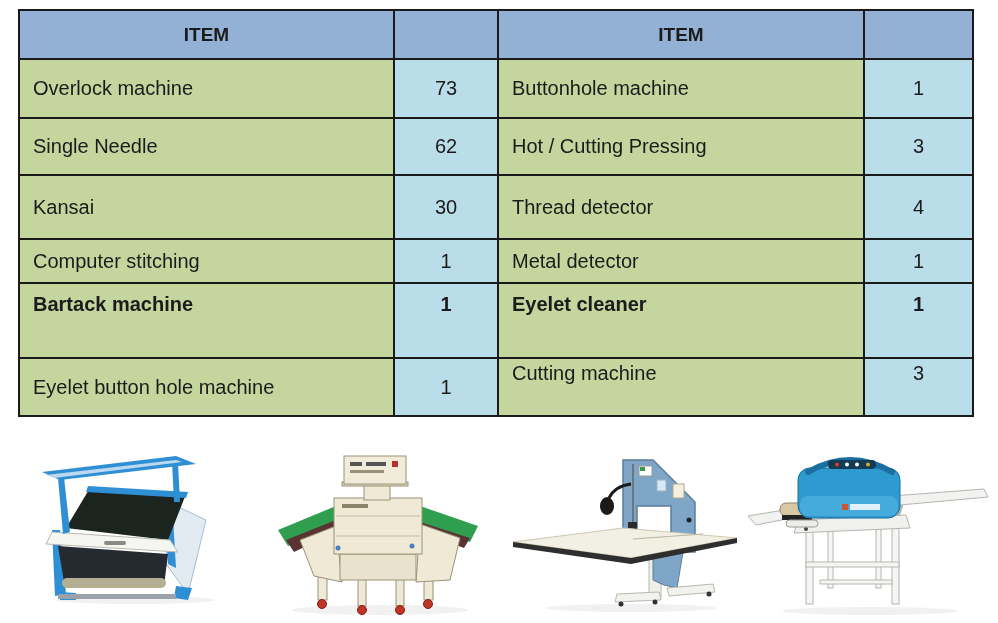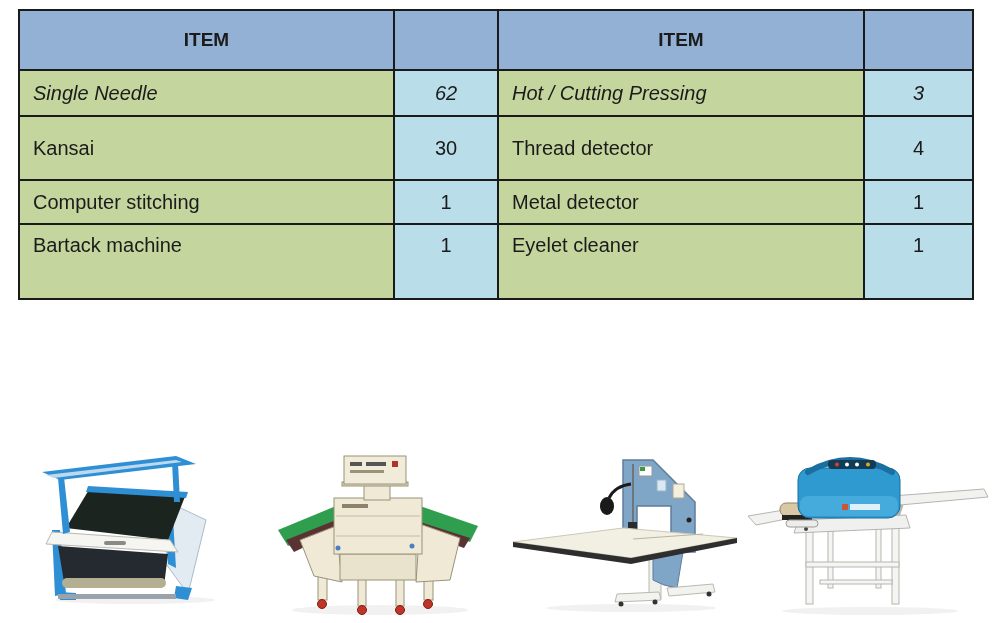--- a/index.html
+++ b/index.html
@@ -44,28 +44,28 @@
     text-align: left;
     padding-left: 13px;
     vertical-align: middle;
   }
   td.qty {
     background: #b9dde9;
     font-size: 20px;
     text-align: center;
     vertical-align: middle;
   }
-  tr.hrow   { height: 60px; }
+  tr.hrow   { height: 49px; }
   tr.r1 { height: 59px; }
-  tr.r2 { height: 46px; font-style: italic; }
+  tr.r2 { height: 57px; }
   tr.r3 { height: 64px; }
   tr.r4 { height: 44px; }
   tr.r5 { height: 75px; }
   tr.r6 { height: 58px; }
-  .vtop  { vertical-align: top !important; padding-top: 9px; }
+  .vtop  { vertical-align: top !important; padding-top: 9px; font-weight: bold; }
   .vtop2 { vertical-align: top !important; padding-top: 3px; }
   
   .photo { position: absolute; }
   .photo svg { display: block; width: 100%; height: 100%; }
   .photo1 { left: 30px;  top: 448px; width: 225px; height: 158px; }
   .photo2 { left: 262px; top: 442px; width: 235px; height: 175px; }
   .photo3 { left: 503px; top: 446px; width: 245px; height: 170px; }
   .photo4 { left: 742px; top: 448px; width: 250px; height: 170px; }
 </style>
 </head>
@@ -80,20 +80,26 @@
         <col class="c-item-r">
         <col class="c-qty-r">
     </colgroup>
     <tbody>
         <tr class="hrow">
       <th class="hdr">ITEM</th>
       <th class="hdr"></th>
       <th class="hdr">ITEM</th>
       <th class="hdr"></th>
     </tr>
+    <tr class="r1">
+      <td class="item">Overlock machine</td>
+      <td class="qty">73</td>
+      <td class="item">Buttonhole machine</td>
+      <td class="qty">1</td>
+    </tr>
     <tr class="r2">
       <td class="item">Single Needle</td>
       <td class="qty">62</td>
       <td class="item">Hot / Cutting Pressing</td>
       <td class="qty">3</td>
     </tr>
     <tr class="r3">
       <td class="item">Kansai</td>
       <td class="qty">30</td>
       <td class="item">Thread detector</td>
@@ -103,20 +109,26 @@
       <td class="item">Computer stitching</td>
       <td class="qty">1</td>
       <td class="item">Metal detector</td>
       <td class="qty">1</td>
     </tr>
     <tr class="r5">
       <td class="item vtop">Bartack machine</td>
       <td class="qty vtop">1</td>
       <td class="item vtop">Eyelet cleaner</td>
       <td class="qty vtop">1</td>
+    </tr>
+    <tr class="r6">
+      <td class="item">Eyelet button hole machine</td>
+      <td class="qty">1</td>
+      <td class="item vtop2">Cutting machine</td>
+      <td class="qty vtop2">3</td>
     </tr>
   </tbody>
     </table>
 
   <div class="photo photo1">
     <svg viewBox="0 0 225 158">
       <ellipse cx="105" cy="152" rx="80" ry="4" fill="#f1f1f1"></ellipse>
       <polygon points="22,82 30,82 36,146 25,148" fill="#2f8fd4"></polygon>
       <polygon points="138,54 176,72 158,146 136,116" fill="#e3ebf2" stroke="#a9bccd" stroke-width="1"></polygon>
       <polygon points="134,50 142,53 146,120 138,116" fill="#2f8fd4"></polygon>

